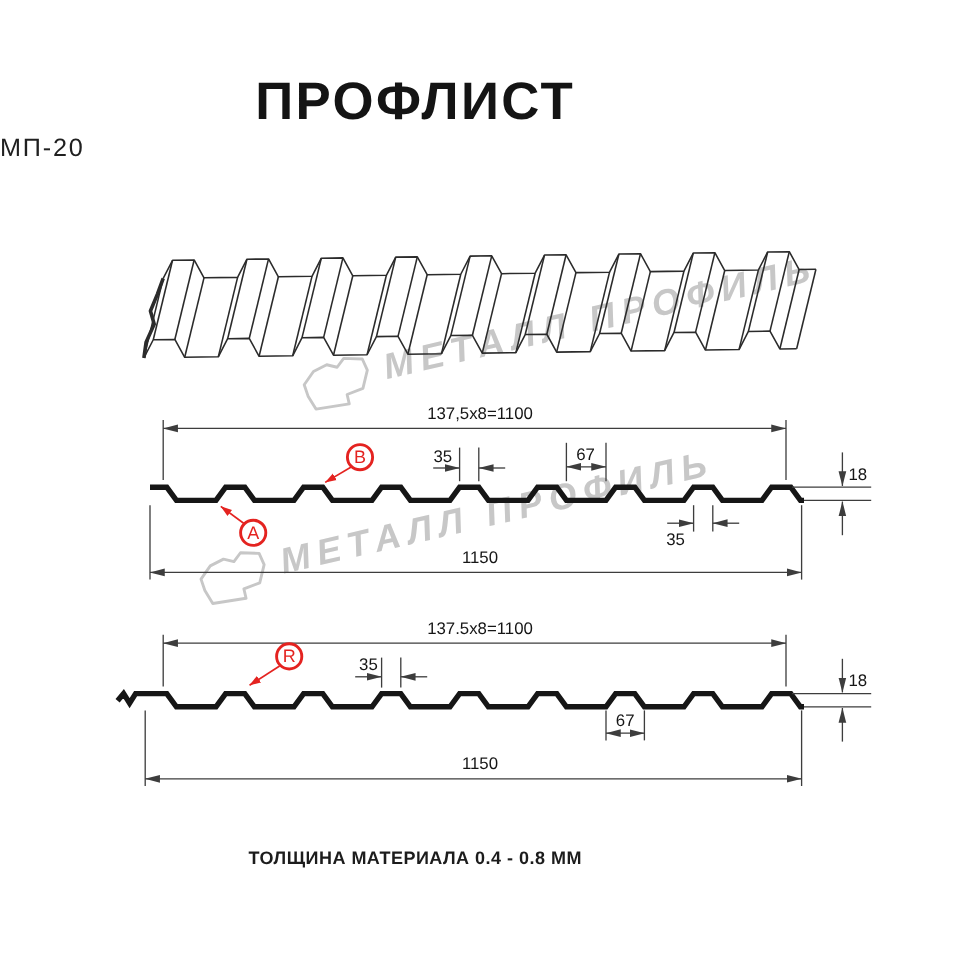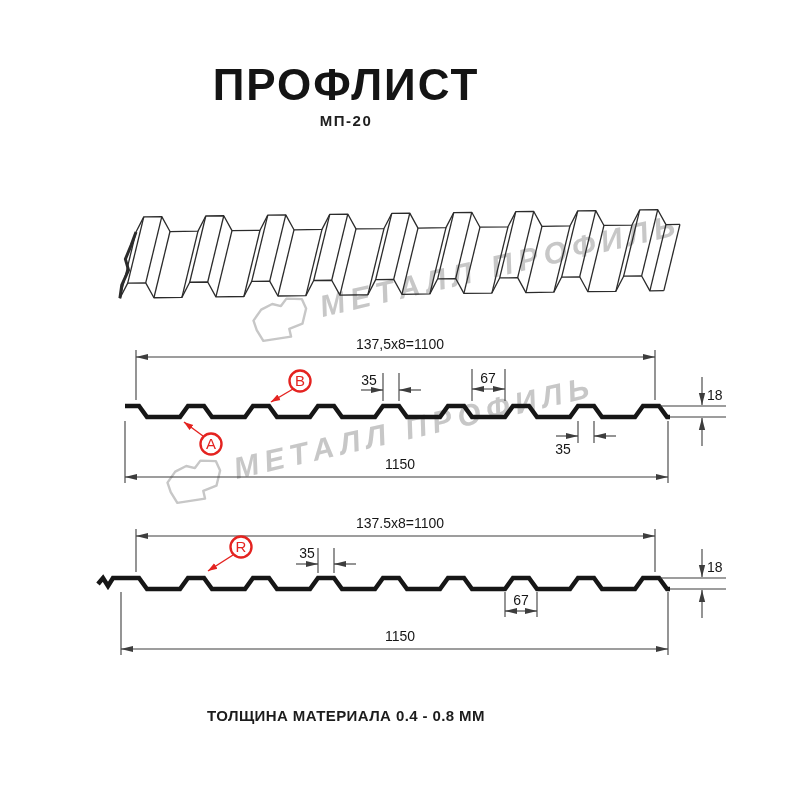--- a/index.html
+++ b/index.html
@@ -1,21 +1,21 @@
 <!DOCTYPE html>
 <html><head>
 <meta charset="utf-8">
 <style>
   html,body{margin:0;padding:0;background:#fff;}
   body{width:800px;height:800px;overflow:hidden;font-family:"Liberation Sans",sans-serif;}
   .page{position:relative;width:692px;height:800px;background:#fff;}
   .title{position:absolute;top:60px;left:0;width:100%;text-align:center;
          font-size:44px;font-weight:800;letter-spacing:2px;color:#141414;z-index:3;}
-  .subtitle{position:absolute;top:112px;left:0;width:100%;text-align:center;
-         font-size:15px;font-weight:700;letter-spacing:1.5px;color:#202020;z-index:3;}
+  .subtitle{position:absolute;top:112px;left:0;width:100%;text-align:left;
+         font-size:21px;font-weight:400;letter-spacing:1.5px;color:#202020;z-index:3;}
   .footer{position:absolute;top:707px;left:0;width:100%;text-align:center;
          font-size:15px;font-weight:600;letter-spacing:.4px;color:#1c1c1c;z-index:3;}
   .wm{position:absolute;display:flex;align-items:center;gap:10px;
       transform:rotate(-13deg);transform-origin:0 50%;z-index:1;pointer-events:none;}
   .wm-text{font-size:30px;font-weight:700;font-style:italic;letter-spacing:6px;
       white-space:nowrap;color:#c7c7c7;}
   .wm-logo{flex:0 0 auto;}
   .wm1{left:252px;top:298px;}
   .wm2{left:166px;top:460px;}
   svg.plan{position:absolute;left:0;top:0;z-index:2;}

